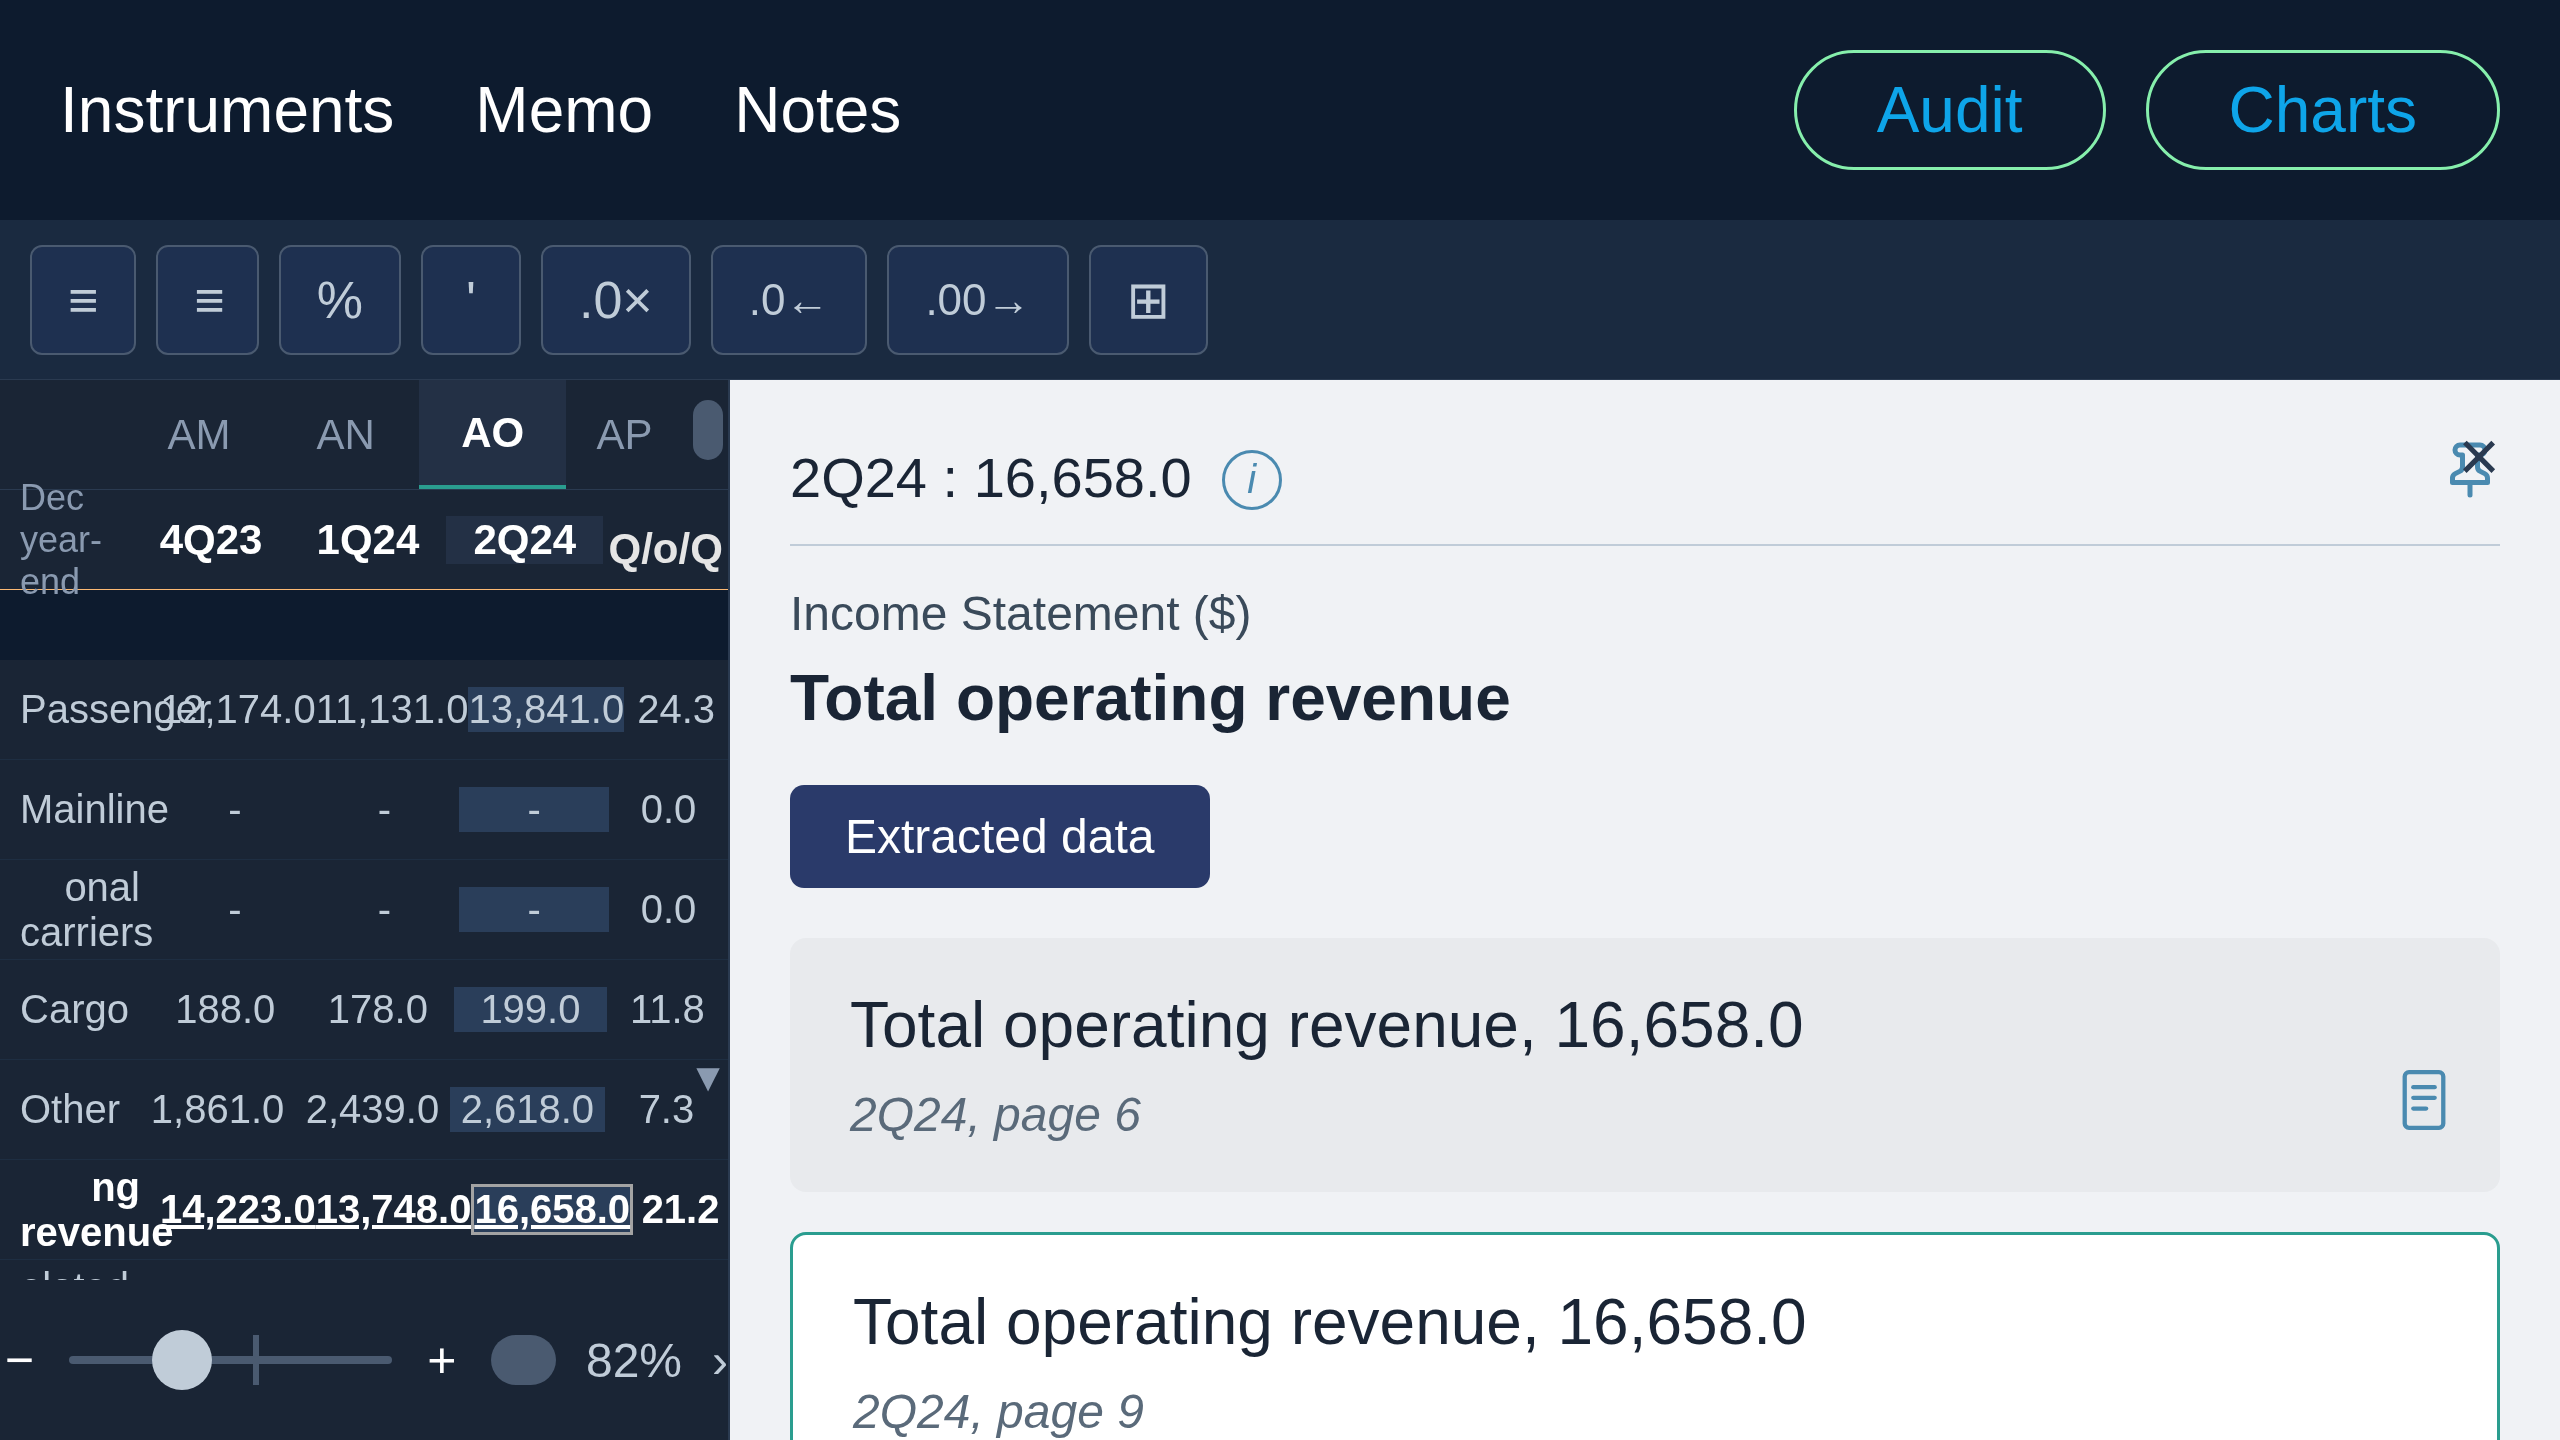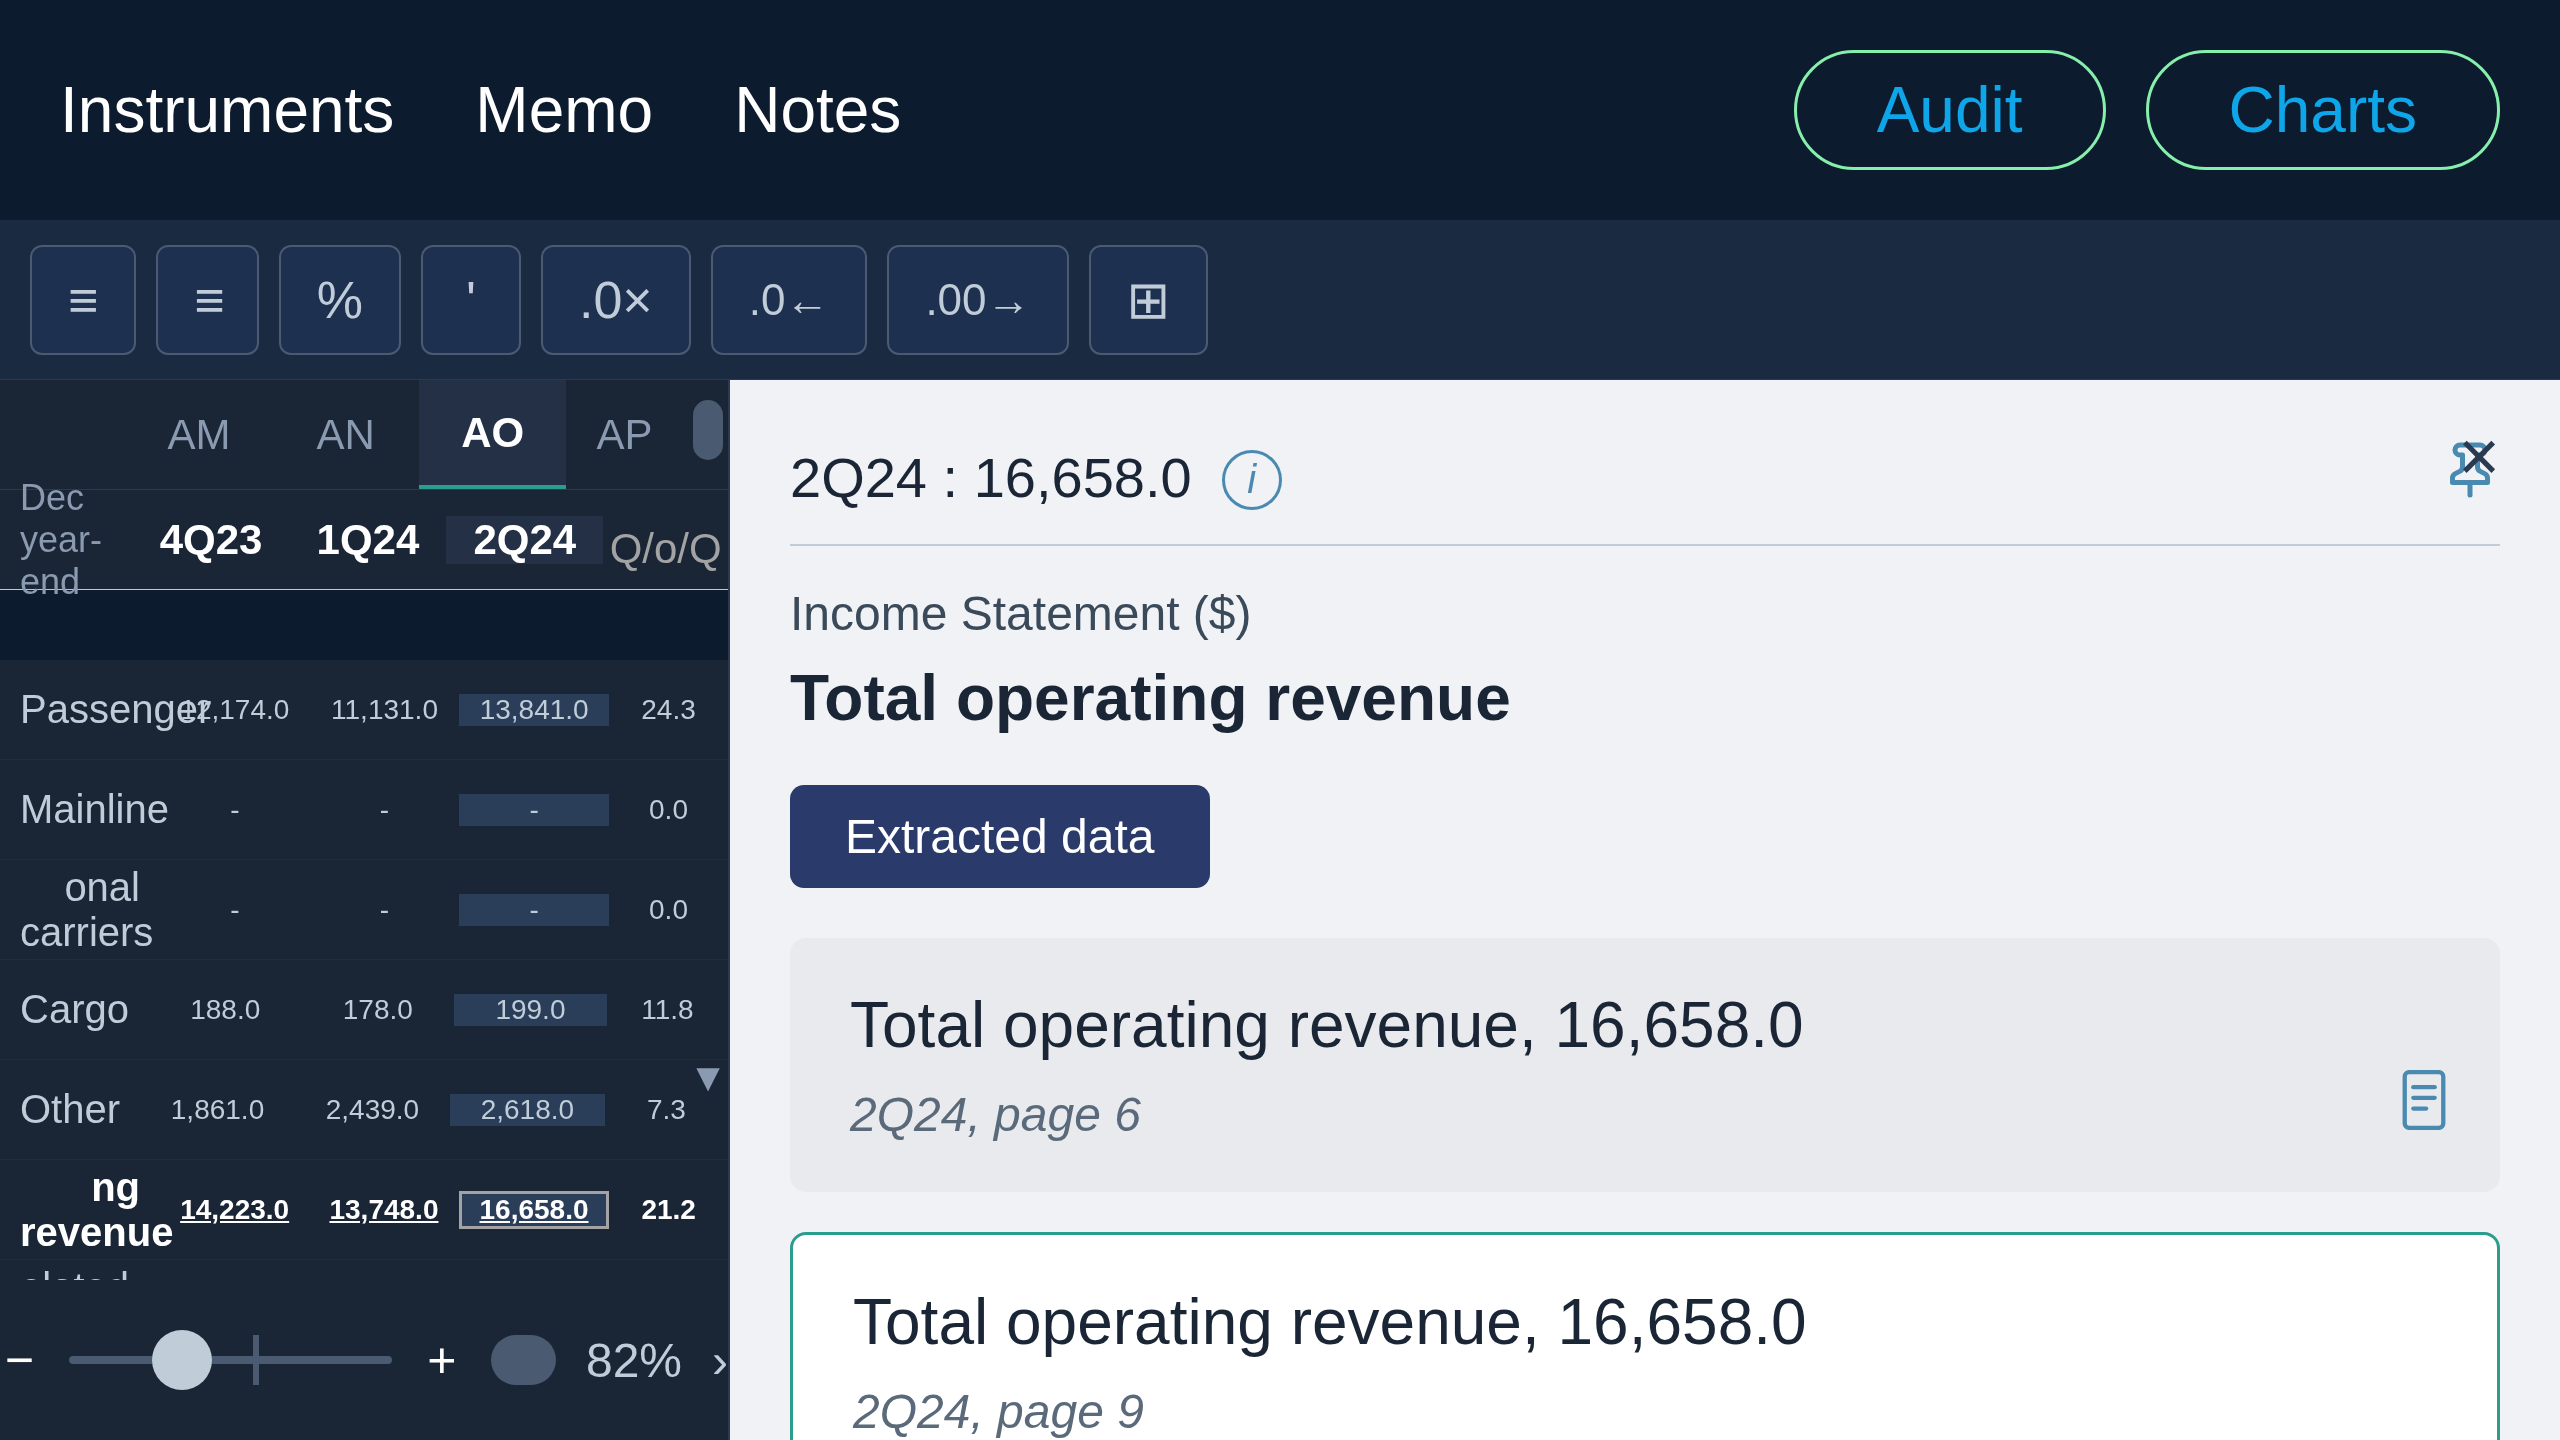--- a/index.html
+++ b/index.html
@@ -141,21 +141,21 @@
       display: flex;
       align-items: center;
       justify-content: center;
       font-size: 42px;
       color: #ffffff;
       font-weight: 600;
     }
     .period-am { width: 195px; }
     .period-an { width: 195px; }
     .period-ao { width: 195px; background: #233045; }
-    .period-ap { width: 155px; color: #a3a3a3; font-weight: 400; margin-top: 19px; }
+    .period-ap { width: 155px; color: #e5e5e5; font-weight: 700; margin-top: 19px; }
 
     
     .dark-row {
       height: 70px;
       background: #0d1b2e;
     }
 
     
     .data-rows {
       overflow: hidden;
@@ -171,21 +171,21 @@
       width: 140px;
       font-size: 40px;
       color: #c0ccd8;
       text-align: right;
       padding-right: 20px;
     }
     .data-cell {
       display: flex;
       align-items: center;
       justify-content: center;
-      font-size: 28px;
+      font-size: 40px;
       color: #c0ccd8;
     }
     .data-cell.am { width: 195px; }
     .data-cell.an { width: 195px; }
     .data-cell.ao { width: 195px; background: #2a3e5a; text-align: center; }
     .data-cell.ap { width: 155px; }
     .data-row.bold-row .data-row-label { font-weight: 700; color: #ffffff; }
     .data-row.bold-row .data-cell { font-weight: 700; color: #ffffff; }
     .data-row.bold-row .data-cell.ao {
       border: 3px solid #a3a3a3;

